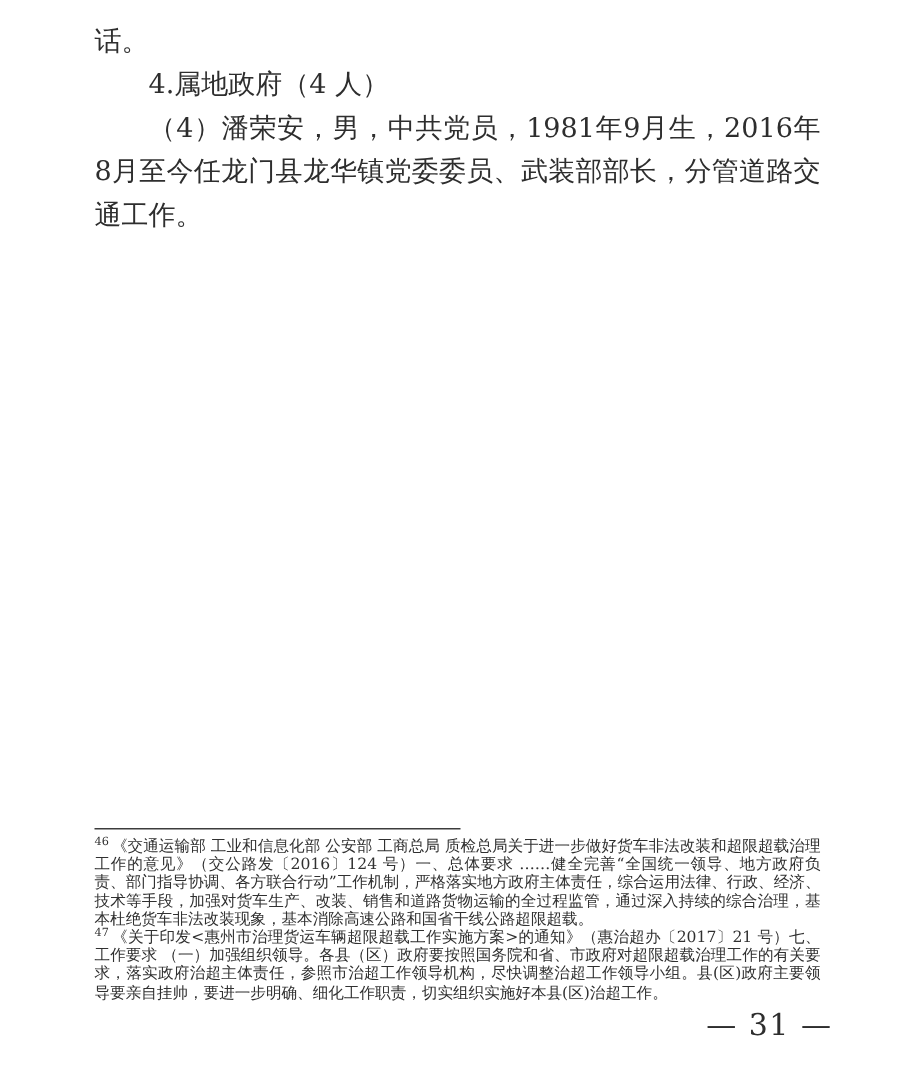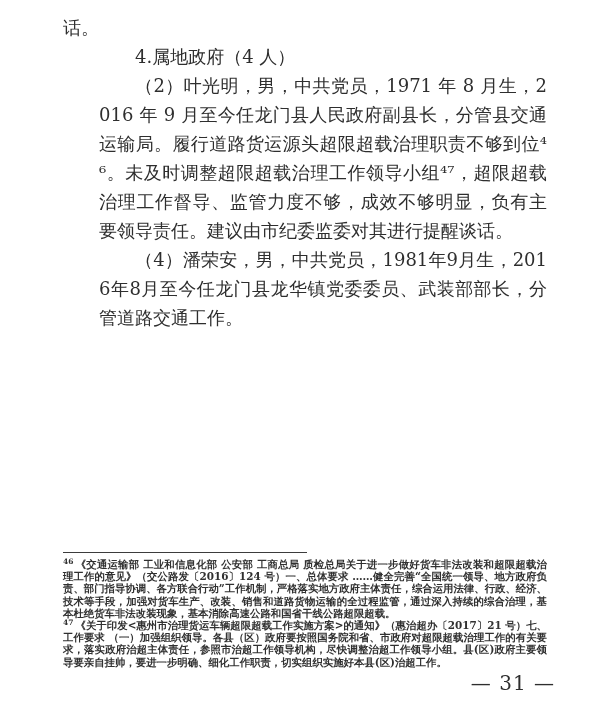--- a/index.html
+++ b/index.html
@@ -26,21 +26,20 @@
     margin: 0;
     font-size: 18px;
     line-height: 29px;
     text-align: justify;
     text-justify: inter-ideograph;
     color: #2e2e2e;
     word-break: break-all;
   }
   .para.indent {
     text-indent: 2em;
-    margin-left: 36px;
   }
   .footnote-sep {
     position: absolute;
     left: 63px;
     top: 552px;
     width: 244px;
     height: 0;
     border-top: 1.5px solid #3c3c3c;
   }
   .footnotes {
@@ -50,21 +49,20 @@
     width: 484px;
   }
   .footnote {
     margin: 0;
     font-size: 10.4px;
     line-height: 12.2px;
     text-align: justify;
     text-justify: inter-ideograph;
     color: #303030;
     word-break: break-all;
-    font-weight: bold;
   }
   .footnote sup {
     font-size: 7.5px;
     line-height: 0;
     vertical-align: super;
     margin-right: 2px;
   }
   .page-number {
     position: absolute;
     top: 671px;
@@ -75,21 +73,20 @@
     white-space: nowrap;
   }
 </style>
 </head>
 <body>
 
 <div class="page">
   <main class="body-text">
       <p class="para">话。</p>
       <p class="para indent">4.属地政府（4 人）</p>
-      <p class="para indent">（2）叶光明，男，中共党员，1971 年 8 月生，2016 年 9 月至今任龙门县人民政府副县长，分管县交通运输局。履行道路货运源头超限超载治理职责不够到位⁴⁶。未及时调整超限超载治理工作领导小组⁴⁷，超限超载治理工作督导、监管力度不够，成效不够明显，负有主要领导责任。建议由市纪委监委对其进行提醒谈话。</p>
       <p class="para indent">（4）潘荣安，男，中共党员，1981年9月生，2016年8月至今任龙门县龙华镇党委委员、武装部部长，分管道路交通工作。</p>
     </main>
   <div class="footnote-sep"></div>
   <section class="footnotes">
       <p class="footnote"><sup>46</sup>《交通运输部 工业和信息化部 公安部 工商总局 质检总局关于进一步做好货车非法改装和超限超载治理工作的意见》（交公路发〔2016〕124 号）一、总体要求 ……健全完善“全国统一领导、地方政府负责、部门指导协调、各方联合行动”工作机制，严格落实地方政府主体责任，综合运用法律、行政、经济、技术等手段，加强对货车生产、改装、销售和道路货物运输的全过程监管，通过深入持续的综合治理，基本杜绝货车非法改装现象，基本消除高速公路和国省干线公路超限超载。</p>
       <p class="footnote"><sup>47</sup>《关于印发&lt;惠州市治理货运车辆超限超载工作实施方案&gt;的通知》（惠治超办〔2017〕21 号）七、工作要求 （一）加强组织领导。各县（区）政府要按照国务院和省、市政府对超限超载治理工作的有关要求，落实政府治超主体责任，参照市治超工作领导机构，尽快调整治超工作领导小组。县(区)政府主要领导要亲自挂帅，要进一步明确、细化工作职责，切实组织实施好本县(区)治超工作。</p>
     </section>
   <div class="page-number">— 31 —</div>
 </div>
 

